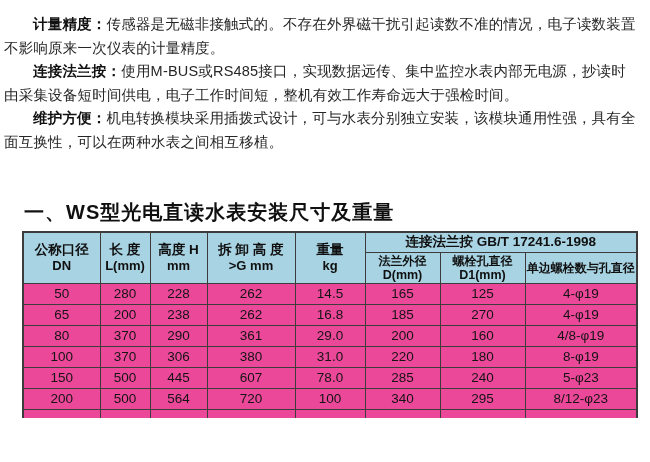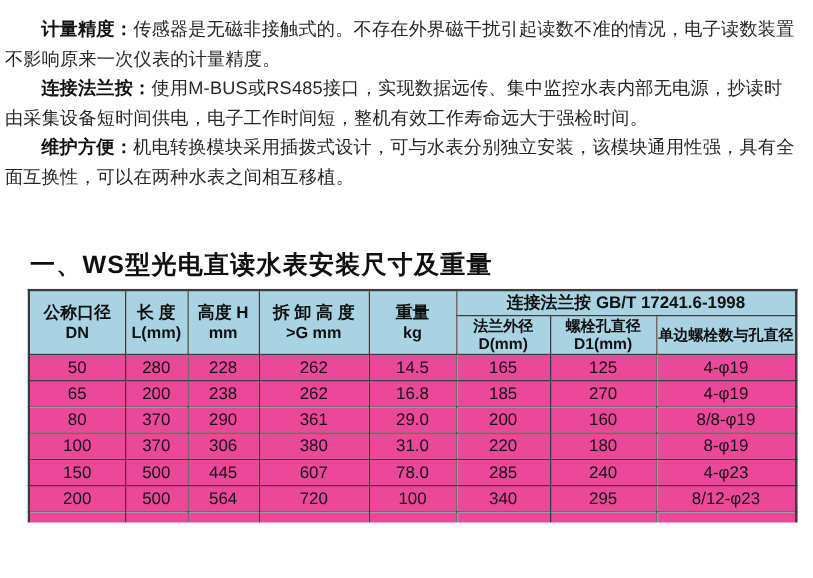--- a/index.html
+++ b/index.html
@@ -180,41 +180,41 @@
         <td>4-φ19</td>
       </tr>
       <tr>
         <td>80</td>
         <td>370</td>
         <td>290</td>
         <td>361</td>
         <td>29.0</td>
         <td>200</td>
         <td>160</td>
-        <td>8/8-φ19</td>
+        <td>4/8-φ19</td>
       </tr>
       <tr>
         <td>100</td>
         <td>370</td>
         <td>306</td>
         <td>380</td>
         <td>31.0</td>
         <td>220</td>
         <td>180</td>
         <td>8-φ19</td>
       </tr>
       <tr>
         <td>150</td>
         <td>500</td>
         <td>445</td>
         <td>607</td>
         <td>78.0</td>
         <td>285</td>
         <td>240</td>
-        <td>4-φ23</td>
+        <td>5-φ23</td>
       </tr>
       <tr>
         <td>200</td>
         <td>500</td>
         <td>564</td>
         <td>720</td>
         <td>100</td>
         <td>340</td>
         <td>295</td>
         <td>8/12-φ23</td>

